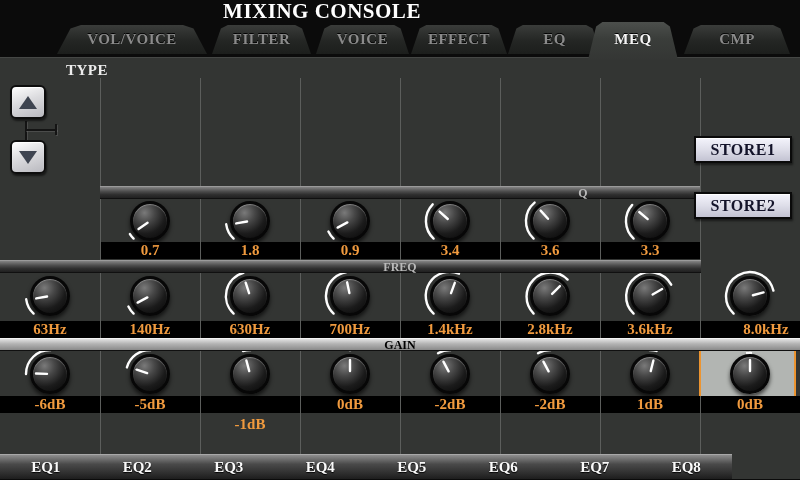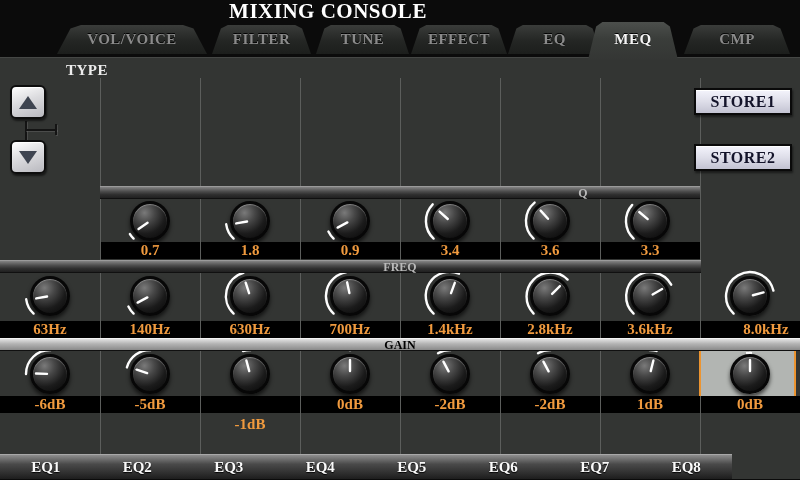--- a/index.html
+++ b/index.html
@@ -1,20 +1,20 @@
 <!DOCTYPE html>
 <html><head>
 <meta charset="utf-8">
 <style>
   html,body{margin:0;padding:0;background:#000;}
   *{box-sizing:border-box;font-family:"Liberation Serif","DejaVu Serif",serif;}
   #screen{position:relative;width:800px;height:480px;background:#0b0b0b;overflow:hidden;}
 
   
-  #titlebar{position:absolute;left:0;top:0;width:644px;height:22px;background:#0b0b0b;margin-left:6px;}
+  #titlebar{position:absolute;left:0;top:0;width:644px;height:22px;background:#0b0b0b;}
   #title{width:100%;text-align:center;color:#fff;font-weight:bold;font-size:21px;line-height:22px;letter-spacing:.5px;}
   #tabbar{position:absolute;left:0;top:22px;width:800px;height:35px;background:#0b0b0b;}
   .tab{position:absolute;top:3px;height:29px;line-height:29px;text-align:center;
        font-weight:bold;font-size:15px;color:#8b8b8b;letter-spacing:.5px;
        background:linear-gradient(180deg,#3a3c3a 0%,#242624 55%,#1c1e1c 100%);
        clip-path:polygon(0 100%,9% 12%,16% 0,84% 0,91% 12%,100% 100%);
        text-shadow:0 -1px 0 #000;cursor:pointer;}
   .tab.active{top:0;height:38px;line-height:34px;color:#f5f5f5;z-index:6;
        background:linear-gradient(180deg,#4c4f4c 0%,#3a3d3a 45%,#343634 100%);}
 
@@ -36,21 +36,21 @@
              display:flex;align-items:center;justify-content:center;}
   .tri-up{width:0;height:0;border-left:9px solid transparent;border-right:9px solid transparent;border-bottom:13px solid #3e4450;}
   .tri-down{width:0;height:0;border-left:9px solid transparent;border-right:9px solid transparent;border-top:13px solid #3e4450;}
   .conn{position:absolute;background:#141414;box-shadow:1px 1px 0 rgba(120,120,120,.35);z-index:5;}
 
   
   .store-btn{position:absolute;left:694px;width:98px;height:27px;border:2px solid #0a0a0a;
              background:linear-gradient(180deg,#f4f4fc 0%,#dedee9 50%,#c3c3d2 100%);
              box-shadow:inset 0 1px 0 #fff,1px 2px 2px rgba(0,0,0,.5);
              color:#14142a;font-weight:bold;font-size:16px;text-align:center;line-height:23px;
-             letter-spacing:.5px;cursor:pointer;z-index:6;}
+             letter-spacing:.5px;cursor:pointer;z-index:6;margin-top:48px;}
 
   
   .secbar{position:absolute;height:13px;z-index:3;
           background:linear-gradient(180deg,#838383 0%,#4d4d4d 40%,#2e2e2e 70%,#202020 100%);
           border-top:1px solid #9a9a9a;border-bottom:1px solid #101010;}
   .secbar.light{background:linear-gradient(180deg,#e2e2e2 0%,#b2b2b2 45%,#8a8a8a 100%);border-top:1px solid #f2f2f2;}
   .secbar .seclabel{position:absolute;top:0;transform:translateX(-50%);font-weight:bold;font-size:12px;line-height:12px;color:#b9b9b9;}
   .secbar.light .seclabel{color:#000;}
 
   
@@ -80,21 +80,21 @@
 </head>
 <body>
 
 <div id="screen">
   <div id="titlebar">
     <div id="title">MIXING CONSOLE</div>
   </div>
   <div id="tabbar">
       <div class="tab" style="left: 57px; width: 150px;">VOL/VOICE</div>
       <div class="tab" style="left: 212px; width: 99px;">FILTER</div>
-      <div class="tab" style="left: 316px; width: 93px;">TUNE</div>
+      <div class="tab" style="left: 316px; width: 93px;">VOICE</div>
       <div class="tab" style="left: 411px; width: 96px;">EFFECT</div>
       <div class="tab" style="left: 508px; width: 93px;">EQ</div>
       <div class="tab active" style="left: 588px; width: 90px;">MEQ</div>
       <div class="tab" style="left: 684px; width: 106px;">CMP</div>
     </div>
 
   <div id="panel">
     <div id="separators">
         <div class="separator" style="left: 100px;"></div>
         <div class="separator" style="left: 200px;"></div>

